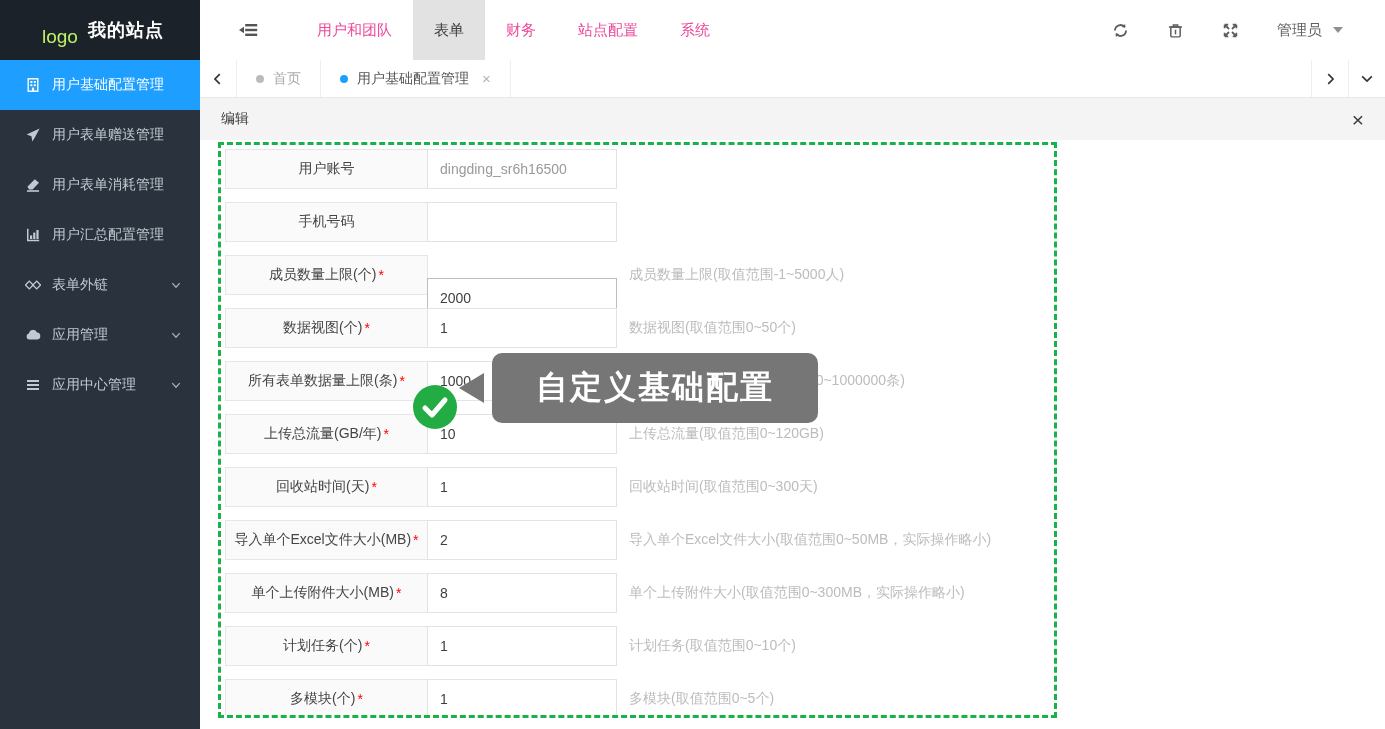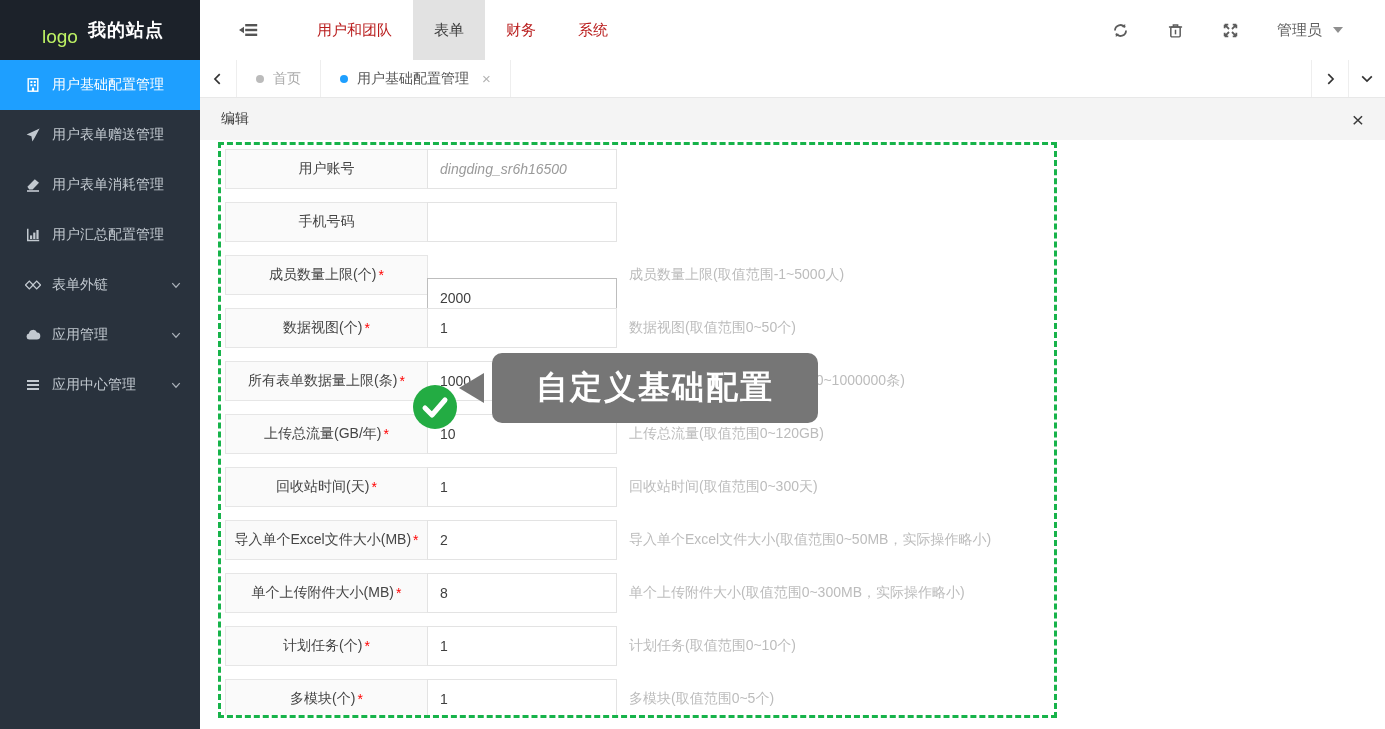--- a/index.html
+++ b/index.html
@@ -15,21 +15,21 @@
   .menu-item.active { background:#1e9fff; color:#fff; }
   .mi-icon { width:17px; height:17px; margin-right:11px; display:inline-flex; align-items:center; justify-content:center; flex:0 0 17px; }
   .mi-icon svg { width:16px; height:16px; }
   .mi-chev { margin-left:auto; display:inline-flex; opacity:.85; }
   .mi-chev svg { width:12px; height:12px; }
 
   
   .topbar { position:absolute; left:200px; top:0; width:1185px; height:60px; background:#fff; display:flex; align-items:stretch; }
   .fold-btn { width:60px; margin-left:18px; display:flex; align-items:center; justify-content:center; cursor:pointer; color:#545454; }
   .top-nav { display:flex; align-items:stretch; margin-left:18px; }
-  .nav-item { display:flex; align-items:center; padding:0 21px; font-size:15px; color:#b91c1c; cursor:pointer; }
+  .nav-item { display:flex; align-items:center; padding:0 21px; font-size:15px; color:#ec4899; cursor:pointer; }
   .nav-item.active { background:#e2e2e2; color:#3d3d3d; }
   .top-actions { margin-left:auto; display:flex; align-items:center; gap:38px; padding-right:42px; }
   .action-btn { display:flex; align-items:center; color:#5c5c5c; cursor:pointer; }
   .action-btn svg { width:17px; height:17px; }
   .user-entry { display:flex; align-items:center; gap:11px; font-size:15px; color:#5f5f5f; cursor:pointer; }
   .caret-down { width:0; height:0; border-left:5px solid transparent; border-right:5px solid transparent; border-top:6px solid #8f8f8f; }
 
   
   .tabbar { position:absolute; left:200px; top:60px; width:1185px; height:38px; background:#fff; border-bottom:1px solid #e8e8e8; display:flex; align-items:stretch;justify-content:flex-end; }
   .tab-scroll-btn { width:37px; display:flex; align-items:center; justify-content:center; border-right:1px solid #eee; cursor:pointer; color:#333; }
@@ -47,21 +47,21 @@
   .panel-bar { position:absolute; left:200px; top:98px; width:1185px; height:42px; background:#f4f4f4; display:flex; align-items:center; padding:0 21px; font-size:14px; color:#3a3a3a; }
   .panel-close { margin-left:auto; font-size:21px; color:#3a3a3a; font-weight:300; cursor:pointer; line-height:1; }
 
   
   .content { position:absolute; left:200px; top:140px; width:941px; height:589px; background:#fff; }
   .dashed-box { position:absolute; left:18px; top:2px; width:839px; height:576px; border:3px dashed #17b34a; padding:4px; overflow:hidden; }
   .form-row { display:flex; align-items:center; height:40px; margin-bottom:13px; }
   .cell-label { width:203px; height:40px; background:#fafafa; border:1px solid #e6e6e6; display:flex; align-items:center; justify-content:center; font-size:14px; color:#454545; flex:0 0 203px; }
   .req { color:#ff0000; margin-left:2px; }
   .val-input { width:190px; height:40px; border:1px solid #e3e3e3; margin-left:-1px; padding:0 12px; font-size:14px; color:#3f3f3f; background:#fff; outline:none; font-family:inherit; }
-  .val-input.muted { color:#9a9a9a;font-style:italic; }
+  .val-input.muted { color:#9a9a9a; }
   .val-input.strong { border-color:#bdbdbd;margin-top:46px; }
   .hint { margin-left:12px; font-size:14px; color:#bcbcbc; white-space:nowrap; }
 
   
   .callout-circle { position:absolute; left:213px; top:245px; width:44px; height:44px; border-radius:50%; background:#23ac43; z-index:6; display:flex; align-items:center; justify-content:center; }
   .callout-tail { position:absolute; left:259px; top:233px; width:0; height:0; border-top:15px solid transparent; border-bottom:15px solid transparent; border-right:25px solid #767676; z-index:6; }
   .callout-bubble { position:absolute; left:292px; top:213px; width:326px; height:70px; background:#767676; border-radius:10px; z-index:6; display:flex; align-items:center; justify-content:center; color:#fff; font-size:32px; font-weight:bold; letter-spacing:2px; }
 </style>
 </head>
 <body>
@@ -166,20 +166,21 @@
       <path d="M1 8 L6 4.8 V11.2 Z" fill="#545454"></path>
       <rect x="7.2" y="2" width="12" height="2.4" fill="#545454"></rect>
       <rect x="7.2" y="6.8" width="12" height="2.4" fill="#545454"></rect>
       <rect x="7.2" y="11.6" width="12" height="2.4" fill="#545454"></rect>
     </svg>
   </span>
   <nav class="top-nav" id="top-nav">
       <span class="nav-item">用户和团队</span>
       <span class="nav-item active">表单</span>
       <span class="nav-item">财务</span>
+      <span class="nav-item">站点配置</span>
       <span class="nav-item">系统</span>
     </nav>
   <div class="top-actions">
     <span class="action-btn">
       <svg viewBox="0 0 16 16" fill="none" stroke="#5c5c5c" stroke-width="1.7">
         <path d="M13.2 8 a5.2 5.2 0 0 1 -9.4 3"></path>
         <path d="M2.8 8 a5.2 5.2 0 0 1 9.4 -3"></path>
         <path d="M12.4 1.8 v3.4 l-3.3 -.5" fill="#5c5c5c" stroke="none"></path>
         <path d="M3.6 14.2 v-3.4 l3.3 .5" fill="#5c5c5c" stroke="none"></path>
       </svg>

